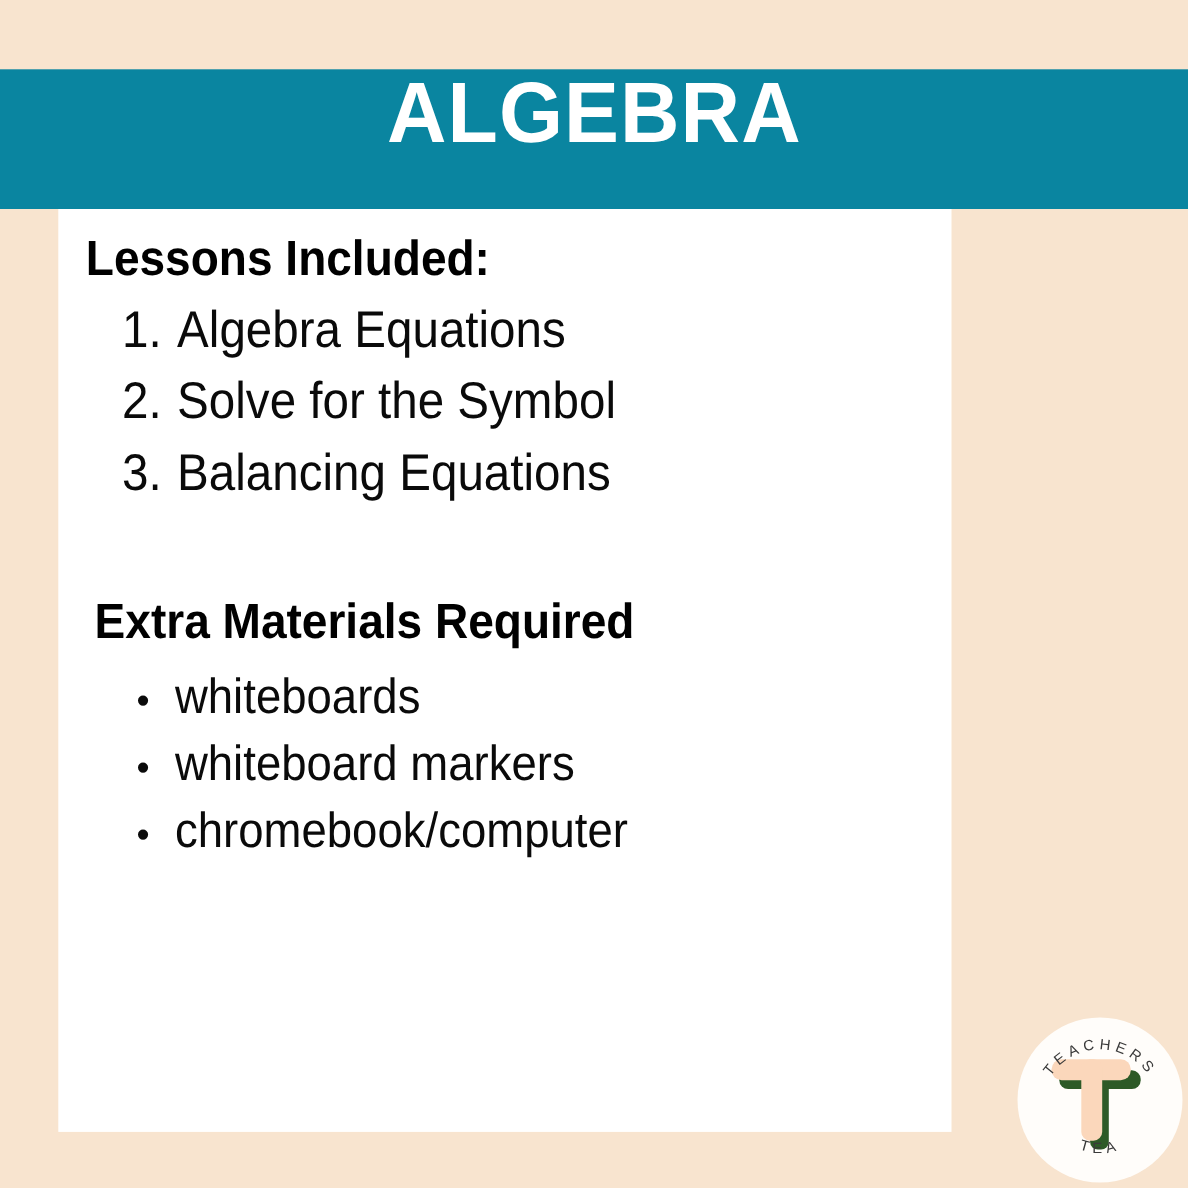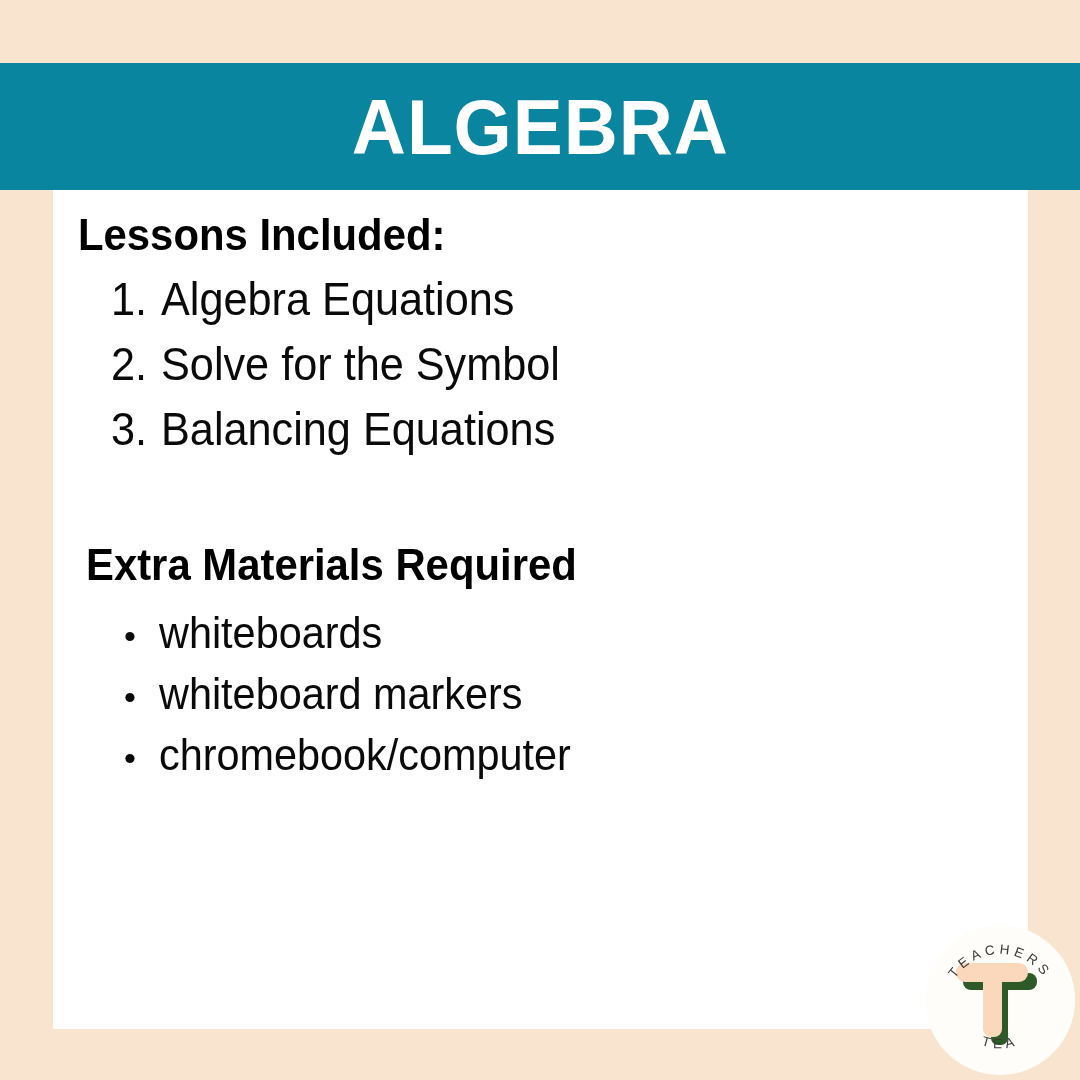--- a/index.html
+++ b/index.html
@@ -23,40 +23,39 @@
 
   
   #title-banner {
     position: absolute;
     left: 0;
     top: 63px;
     width: 1080px;
     height: 127px;
     background: #0a85a0;
     display: flex;
-    align-items: center;
     justify-content: center;
   }
   #title-text {
     color: #ffffff;
     font-family: "Liberation Sans", sans-serif;
     font-weight: bold;
     font-size: 78px;
     line-height: 1;
     letter-spacing: 1px;
     white-space: nowrap;
     transform: scaleX(0.96);
   }
 
   
   #content-card {
     position: absolute;
     left: 53px;
     top: 190px;
-    width: 975px;
+    width: 812px;
     height: 839px;
     background: #ffffff;
   }
 
   .section-heading {
     position: absolute;
     font-family: "Liberation Sans", sans-serif;
     font-weight: bold;
     font-size: 45px;
     line-height: 1;

